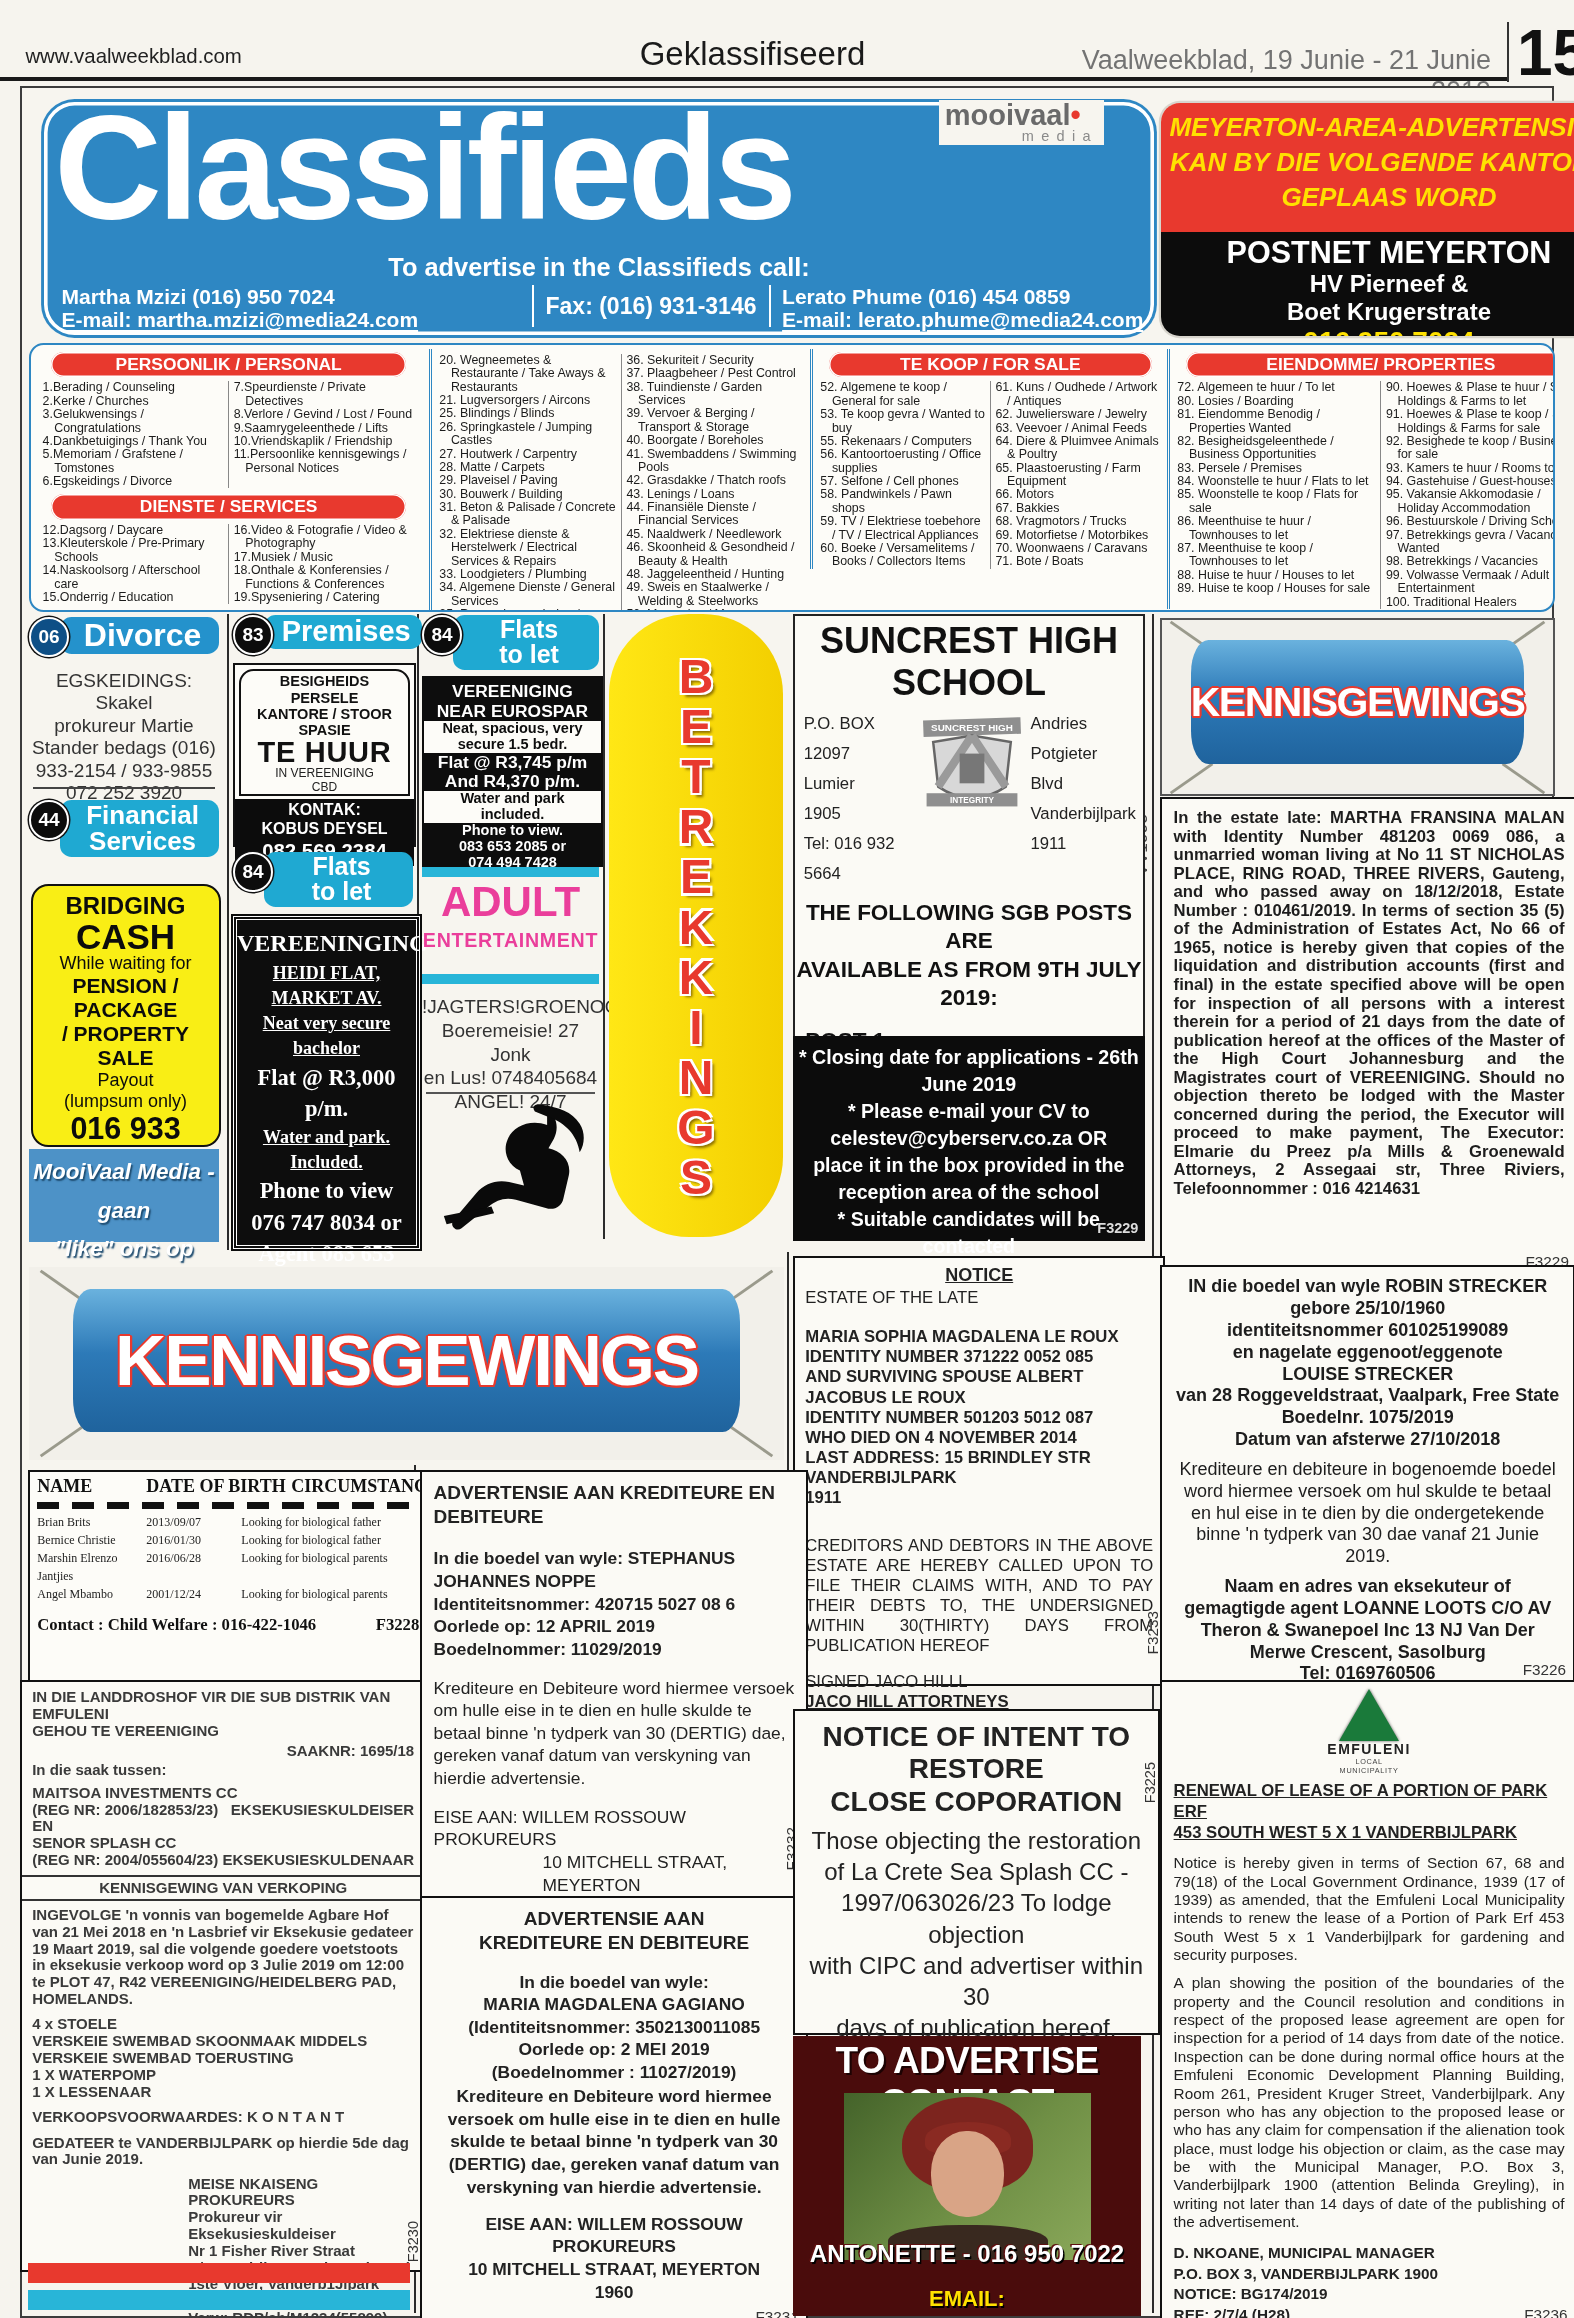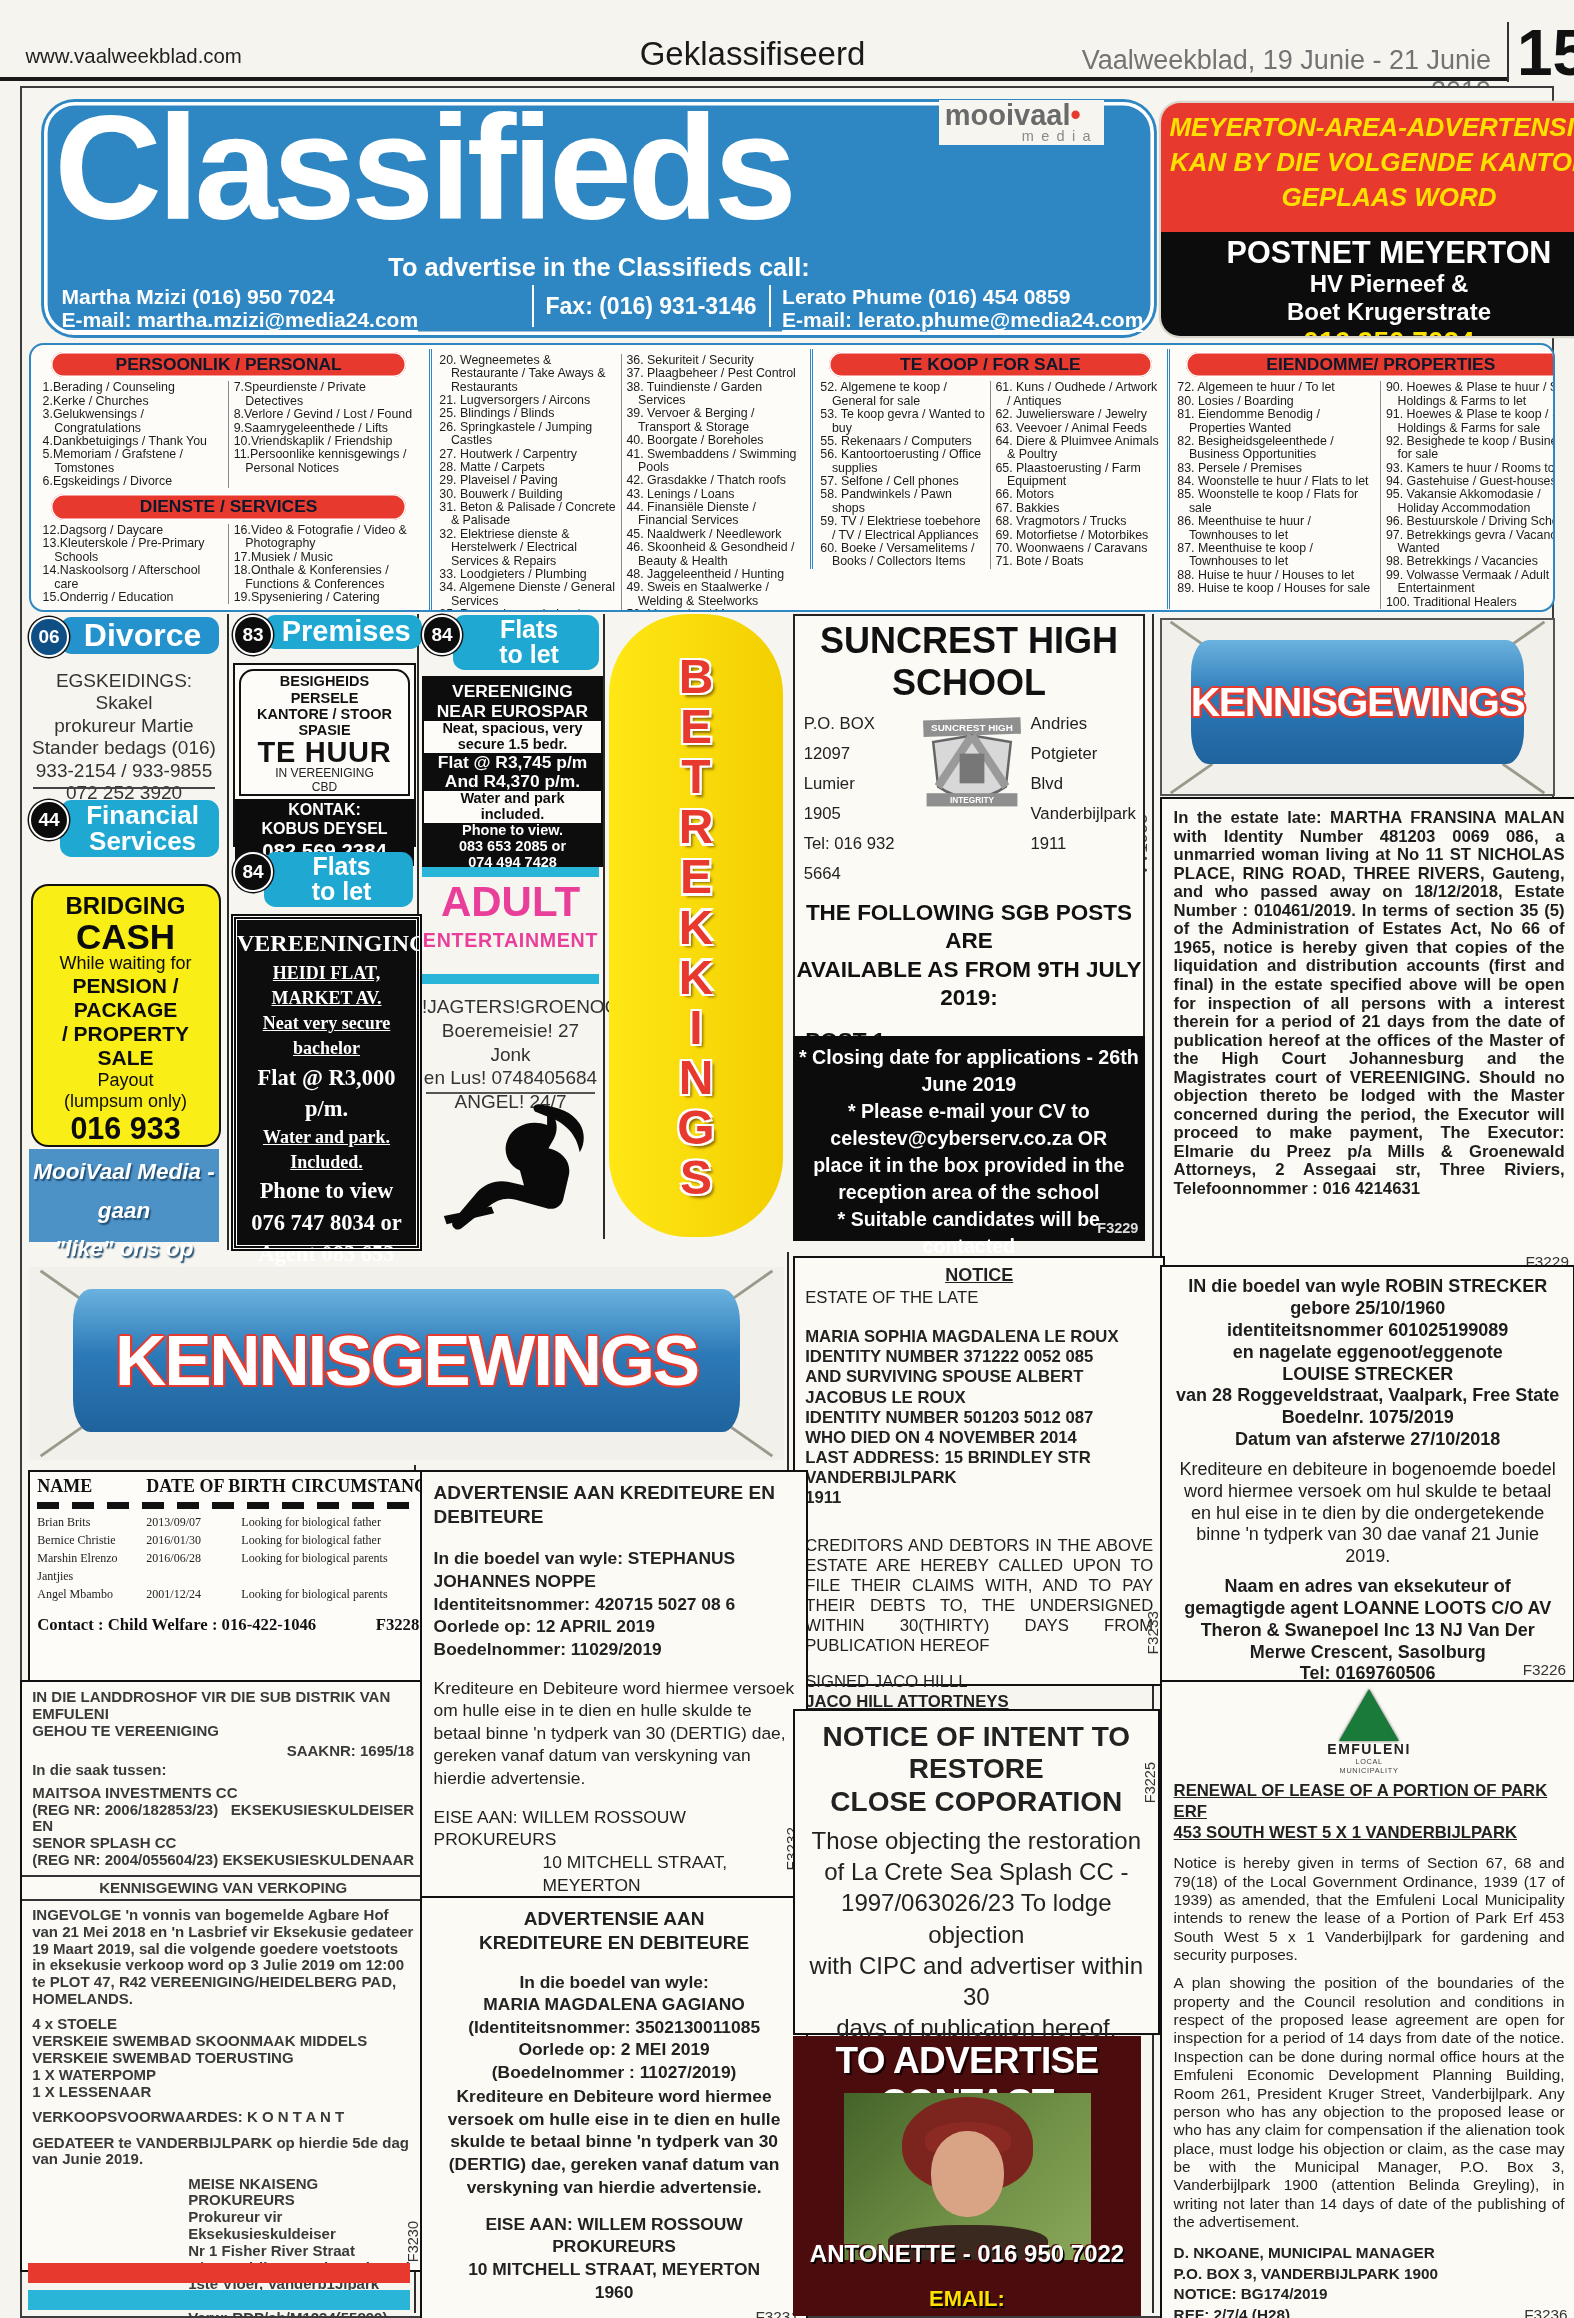--- a/index.html
+++ b/index.html
@@ -47,21 +47,21 @@
   .mey-blk .m2{font-size:24px;font-weight:bold;color:#fff;text-align:center;}
   .mey-blk .m4{font-size:28px;font-weight:bold;color:#ffe100;text-align:center;}
 
   
   .cats{left:29px;top:343px;width:1522px;height:265px;background:#fdfcf8;border:2.9px solid #2e87c3;border-radius:14.5px;overflow:hidden;}
   .catcol{position:absolute;top:4.4px;}
   .cA{left:11.6px;width:372px;}
   .cB{left:398px;width:364px;border-left:3.6px double #2e87c3;padding-left:7.3px;}
   .cC{left:779px;width:340px;border-left:3.6px double #2e87c3;padding-left:7.3px;}
   .cD{left:1136px;width:407px;border-left:3.6px double #2e87c3;padding-left:7.3px;}
-  .pillhdr{background:#e8392e;color:#0f172a;font-weight:bold;font-size:17.4px;text-align:center;
+  .pillhdr{background:#e8392e;color:#ffffff;font-weight:bold;font-size:17.4px;text-align:center;
            border-radius:13px;padding:2.2px 0;margin:2.2px 8.7px 4.4px 8.7px;box-shadow:0 0 0 1.5px #fff inset;}
   .catlist{columns:2;column-gap:10.2px;column-rule:1.5px solid #888;font-size:12.4px;line-height:1.08;color:#1c1c1c;}
   .catlist .li{padding-left:11.6px;text-indent:-11.6px;break-inside:avoid;}
 
   
 
   
   .adhd{display:flex;align-items:flex-start;}
   .bdg{flex:0 0 auto;width:36px;height:36px;border-radius:50%;background:#0c0c0c;color:#fff;font-weight:bold;font-size:19px;
        display:flex;align-items:center;justify-content:center;border:2.2px solid #fff;box-shadow:0 0 0 1.5px #111;z-index:2;}

